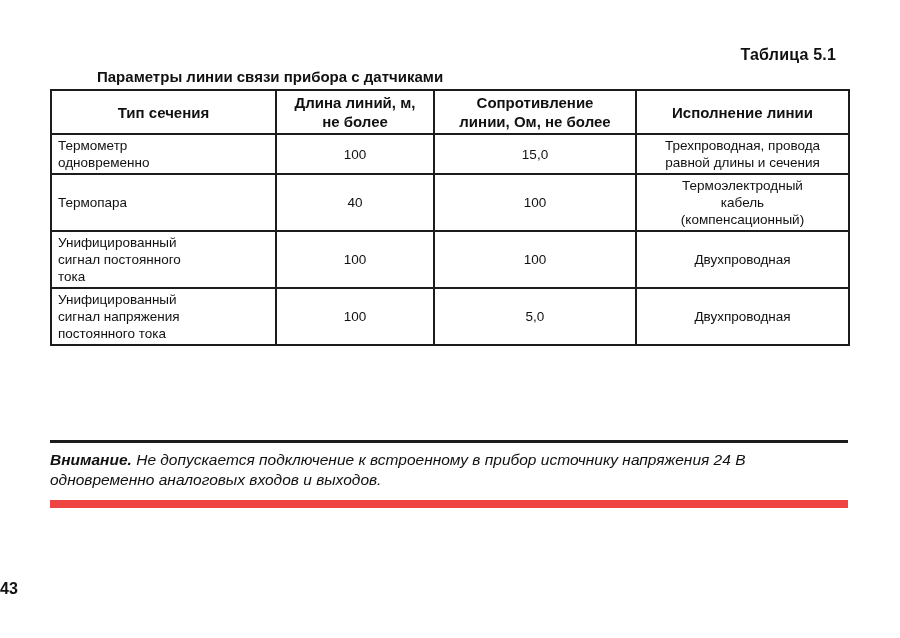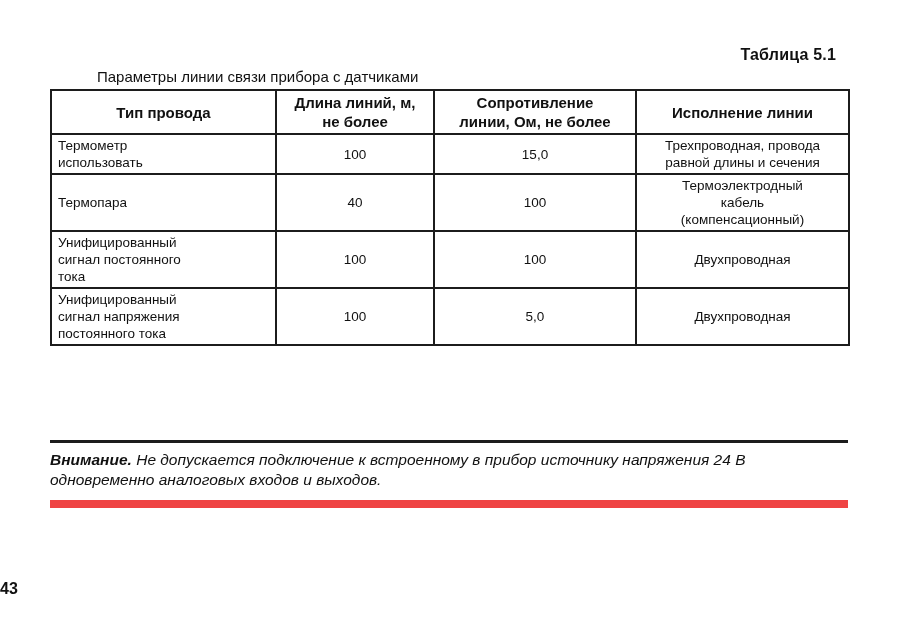--- a/index.html
+++ b/index.html
@@ -18,21 +18,21 @@
     right: 52px;
     font-size: 16px;
     font-weight: bold;
     letter-spacing: 0.2px;
   }
   .tbl-title {
     position: absolute;
     top: 68px;
     left: 97px;
     font-size: 15px;
-    font-weight: normal;
+    font-weight: bold;
   }
   table.params {
     position: absolute;
     top: 89px;
     left: 50px;
     width: 798px;
     border-collapse: collapse;
     table-layout: fixed;
   }
   table.params th, table.params td {
@@ -100,32 +100,32 @@
 
   <table class="params">
     <colgroup>
       <col style="width:225px">
       <col style="width:158px">
       <col style="width:202px">
       <col style="width:213px">
     </colgroup>
     <thead>
       <tr class="hdr">
-        <th>Тип провода</th>
+        <th>Тип сечения</th>
         <th>Длина линий, м,
 не более</th>
         <th>Сопротивление
 линии, Ом, не более</th>
         <th>Исполнение линии</th>
       </tr>
     </thead>
     <tbody>
       <tr class="r0">
         <td class="c-left">Термометр
-использовать</td>
+одновременно</td>
         <td class="c-mid">100</td>
         <td class="c-mid">15,0</td>
         <td class="c-mid">Трехпроводная, провода
 равной длины и сечения</td>
       </tr>
       <tr class="r1">
         <td class="c-left">Термопара</td>
         <td class="c-mid">40</td>
         <td class="c-mid">100</td>
         <td class="c-mid">Термоэлектродный

